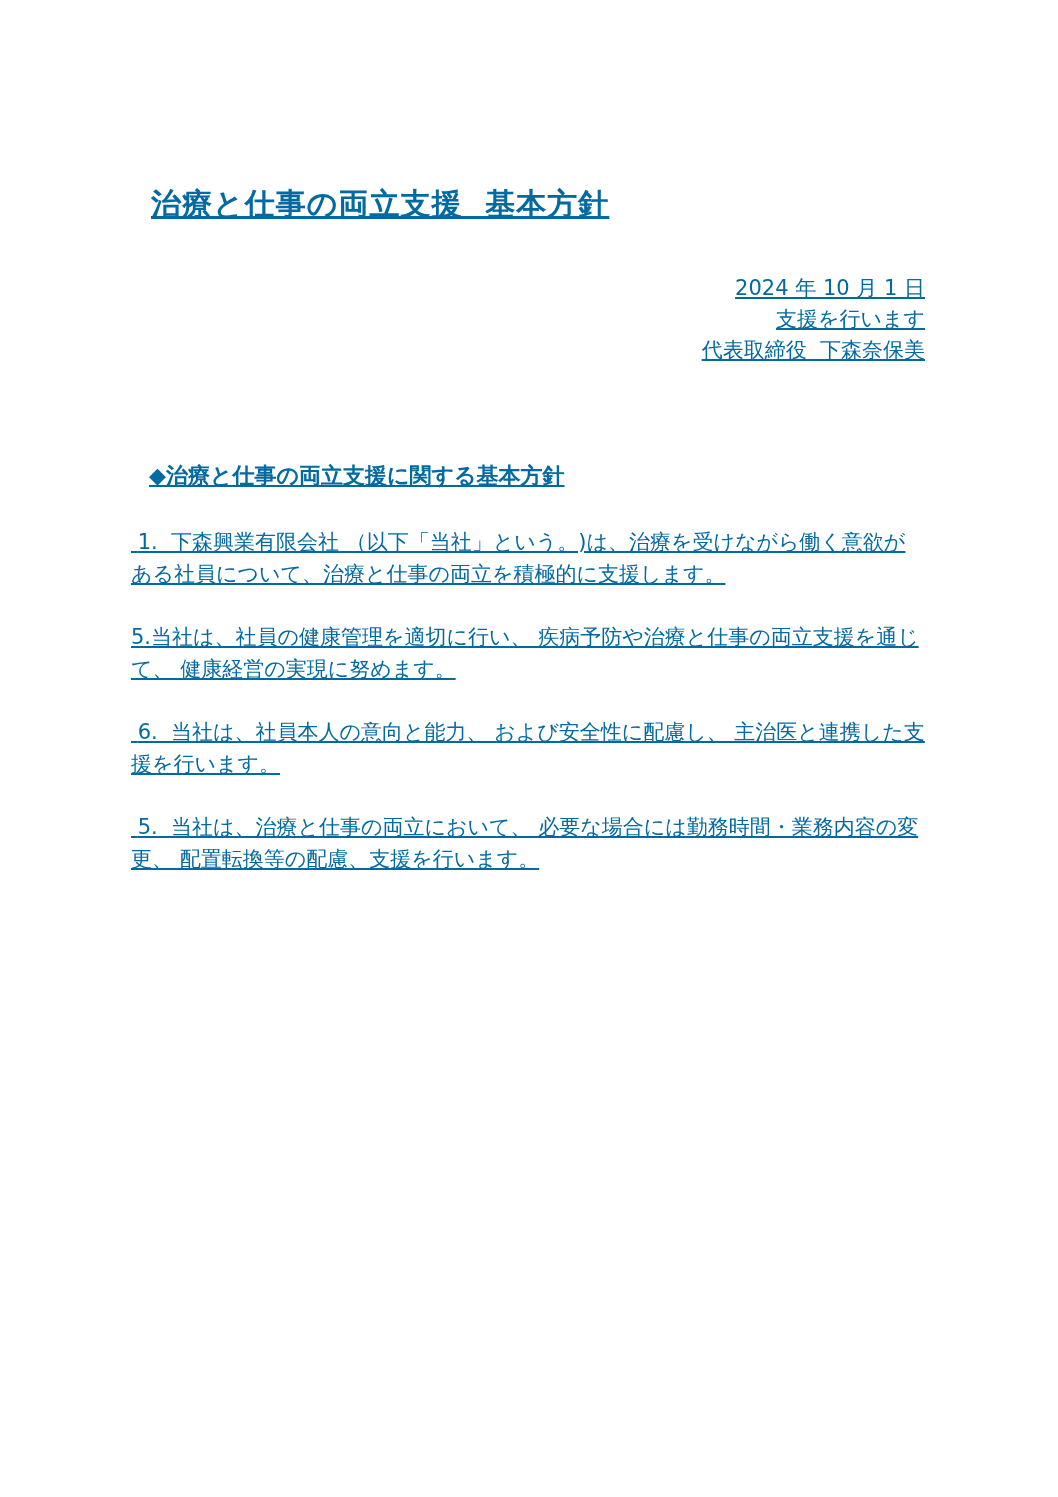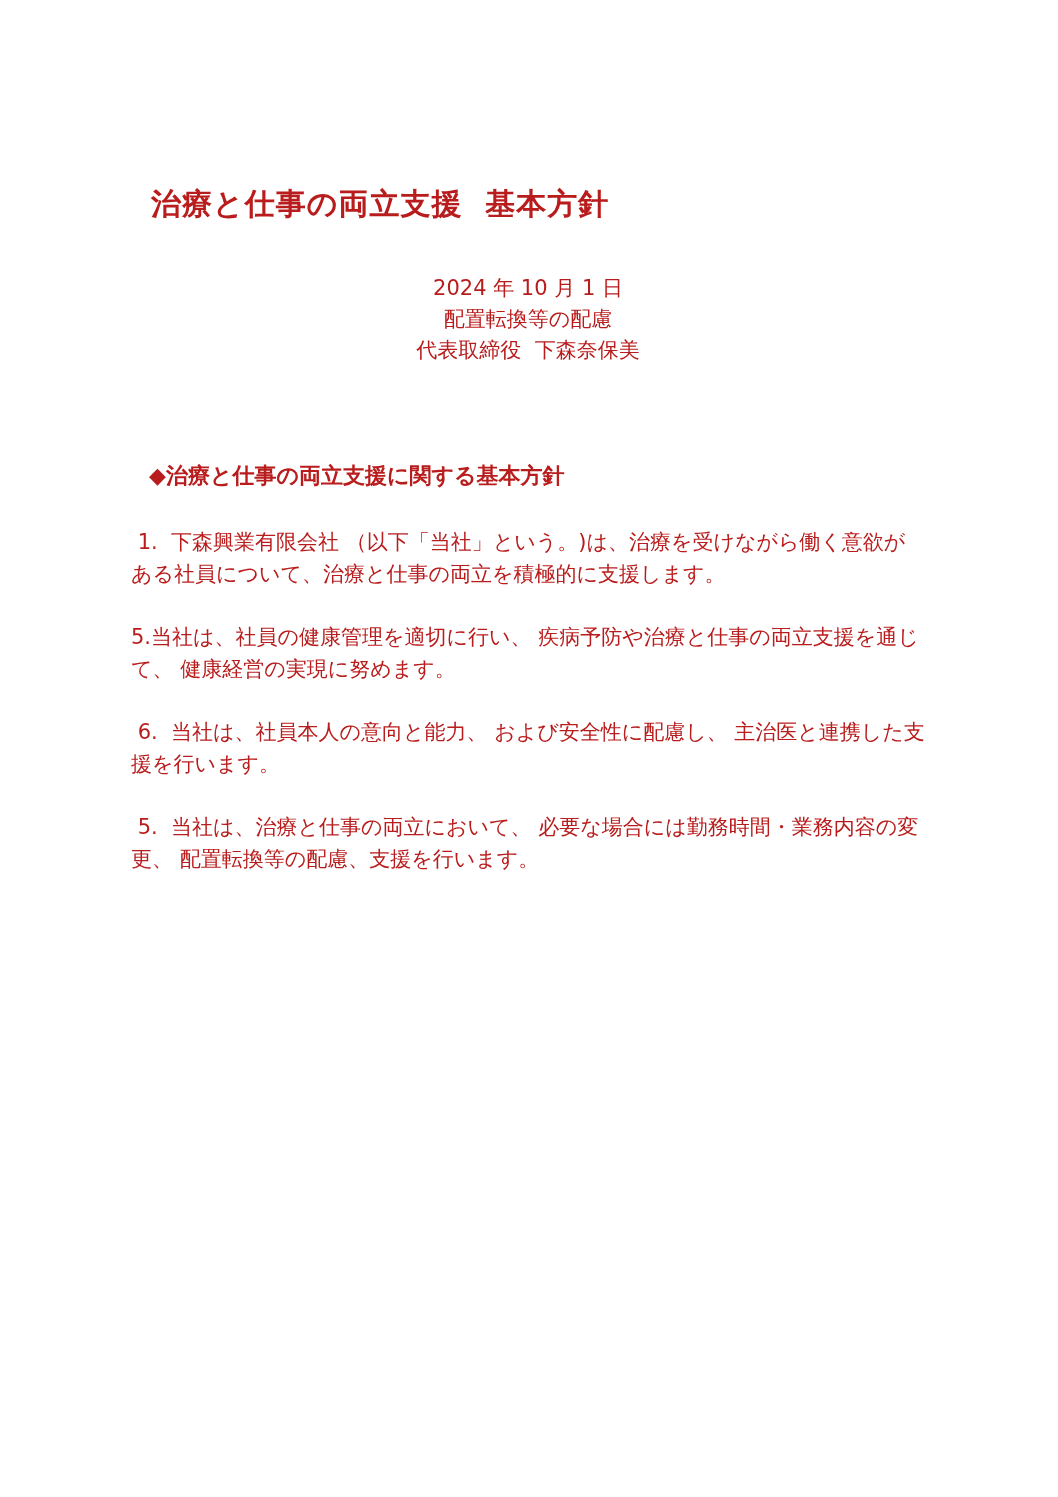--- a/index.html
+++ b/index.html
@@ -6,43 +6,43 @@
     margin: 0;
     padding: 0;
     background: #ffffff;
   }
   .page {
     position: relative;
     width: 1058px;
     height: 1497px;
     margin: 0 auto;
     background: #ffffff;
-    color: #b91c1c;
+    color: #0369a1;
     box-sizing: border-box;
     padding: 184px 133px 0 131px;
     overflow: hidden;
     font-family: "DejaVu Sans", "Liberation Sans", sans-serif;
+    text-decoration: underline;
   }
   .doc-title {
     margin: 0 0 0 20px;
     font-size: 30px;
     font-weight: bold;
     line-height: 40px;
     white-space: pre-wrap;
     letter-spacing: 1px;
   }
   .date-block {
     margin-top: 49px;
     text-align: right;
     font-size: 21px;
     line-height: 31px;
   }
   .date-block div {
     white-space: pre-wrap;
-    text-align: center;
   }
   .section-heading {
     margin: 94px 0 0 18px;
     font-size: 22px;
     font-weight: bold;
     line-height: 31px;
     white-space: pre-wrap;
   }
   .policy-list {
     margin-top: 36px;
@@ -57,21 +57,21 @@
 </style>
 </head>
 <body>
 
 <div class="page">
 
   <h1 class="doc-title">治療と仕事の両立支援  基本方針</h1>
 
   <div class="date-block">
     <div>2024 年 10 月 1 日</div>
-    <div>配置転換等の配慮</div>
+    <div>支援を行います</div>
     <div>代表取締役  下森奈保美</div>
   </div>
 
   <h2 class="section-heading">◆治療と仕事の両立支援に関する基本方針</h2>
 
   <div class="policy-list">
     <p> 1.  下森興業有限会社 （以下「当社」という。)は、治療を受けながら働く意欲がある社員について、治療と仕事の両立を積極的に支援します。</p>
     <p>5.当社は、社員の健康管理を適切に行い、 疾病予防や治療と仕事の両立支援を通じて、 健康経営の実現に努めます。</p>
     <p> 6.  当社は、社員本人の意向と能力、 および安全性に配慮し、 主治医と連携した支援を行います。</p>
     <p> 5.  当社は、治療と仕事の両立において、 必要な場合には勤務時間・業務内容の変更、 配置転換等の配慮、支援を行います。</p>

